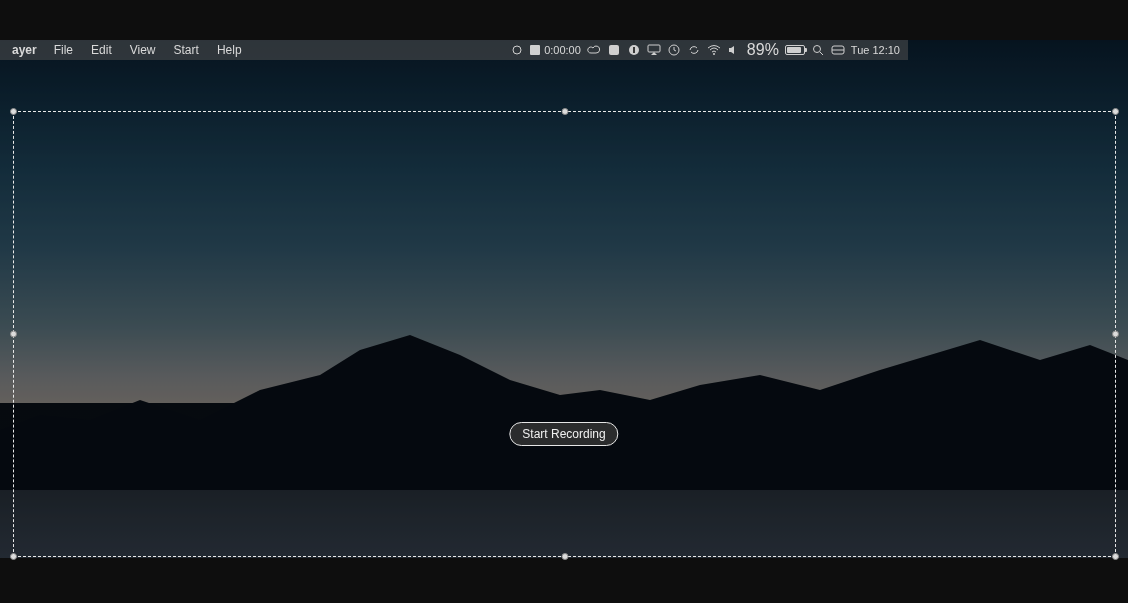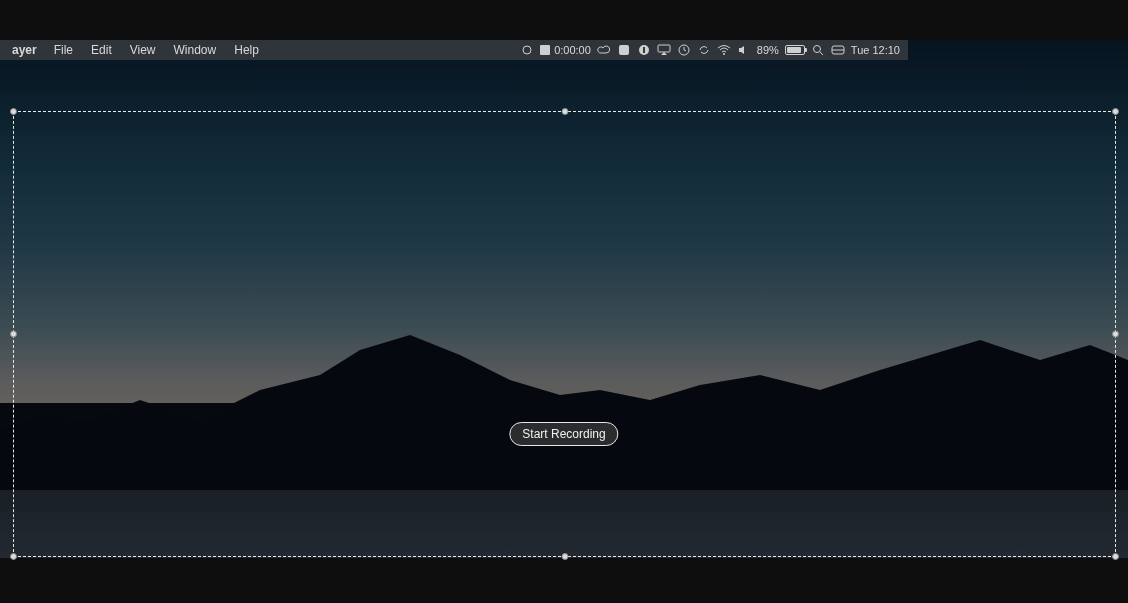--- a/index.html
+++ b/index.html
@@ -100,21 +100,21 @@
     }
     .timer {
       display: inline-flex;
       align-items: center;
       gap: 4px;
       font-size: 11px;
     }
     .timer .stop-sq {
       width: 10px; height: 10px; background: #cfcfcf; border-radius: 1px;
     }
-    .batt-pct { font-size: 11px; }
+    .batt-pct { font-size: 16px; }
     .batt-icon {
       width: 20px; height: 10px; border: 1px solid #cfcfcf; border-radius: 2px; position: relative;
     }
     .batt-icon::after {
       content: ""; position: absolute; right: -3px; top: 2px; width: 2px; height: 4px; background: #cfcfcf; border-radius: 0 1px 1px 0;
     }
     .batt-fill { position: absolute; left:1px; top:1px; bottom:1px; background:#cfcfcf; border-radius:1px; }
     .clock { font-size: 11px; white-space: nowrap; }
 
     
@@ -180,21 +180,21 @@
 </div>
 
 <div class="dimmer"></div>
 
 <div class="menubar">
   <div class="menu-left">
     <span class="app-name">ayer</span>
     <span class="menu-item">File</span>
     <span class="menu-item">Edit</span>
     <span class="menu-item">View</span>
-    <span class="menu-item">Window</span>
+    <span class="menu-item">Start</span>
     <span class="menu-item">Help</span>
   </div>
   <div class="menu-right">
     <span class="ic">
       <svg width="12" height="12" viewBox="0 0 12 12">
           <circle cx="6" cy="6" r="4" fill="none" stroke="#cfcfcf" stroke-width="1"></circle>
         </svg>
     </span>
     <span class="timer">
       <span class="stop-sq"></span>

